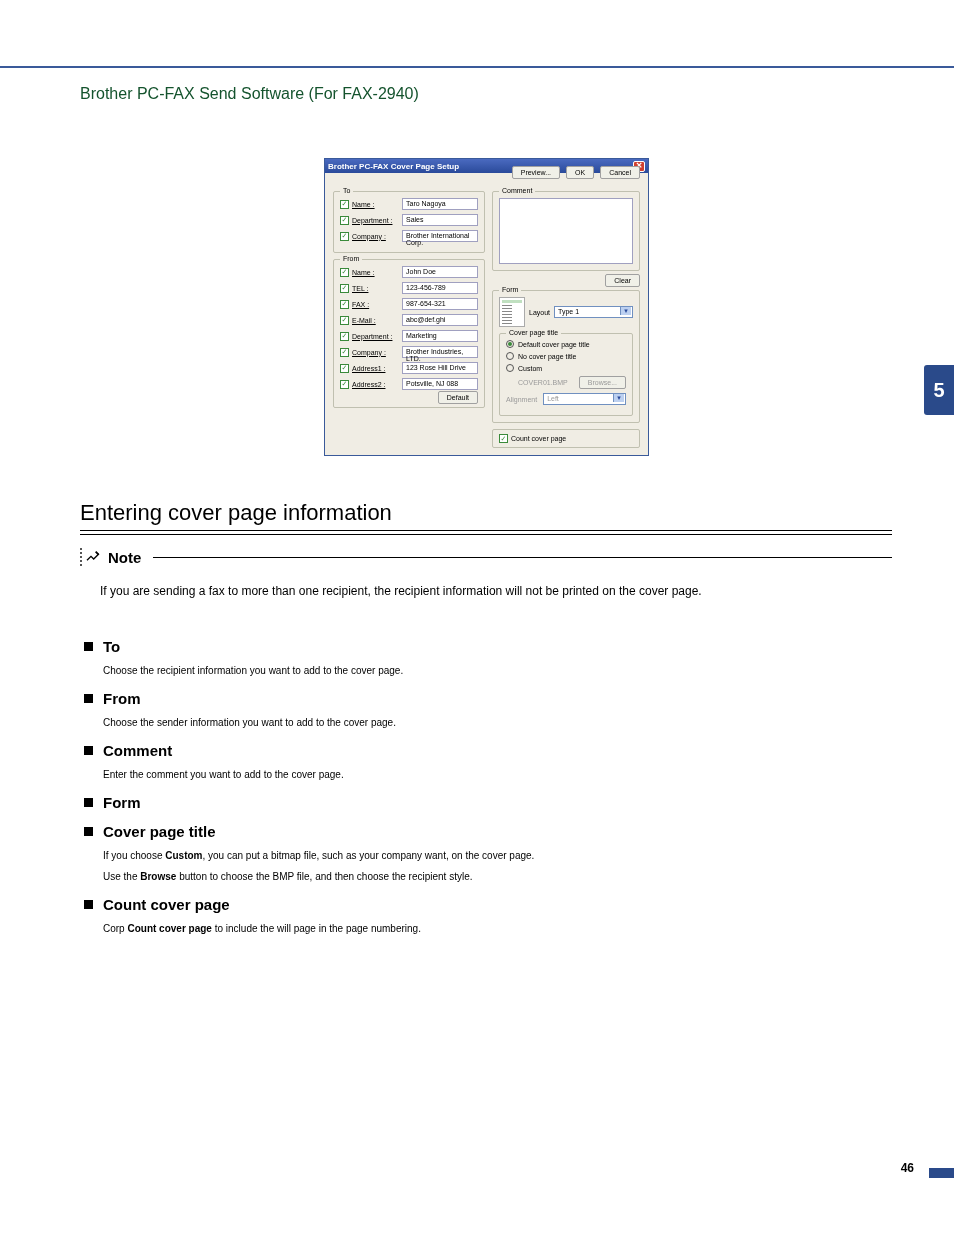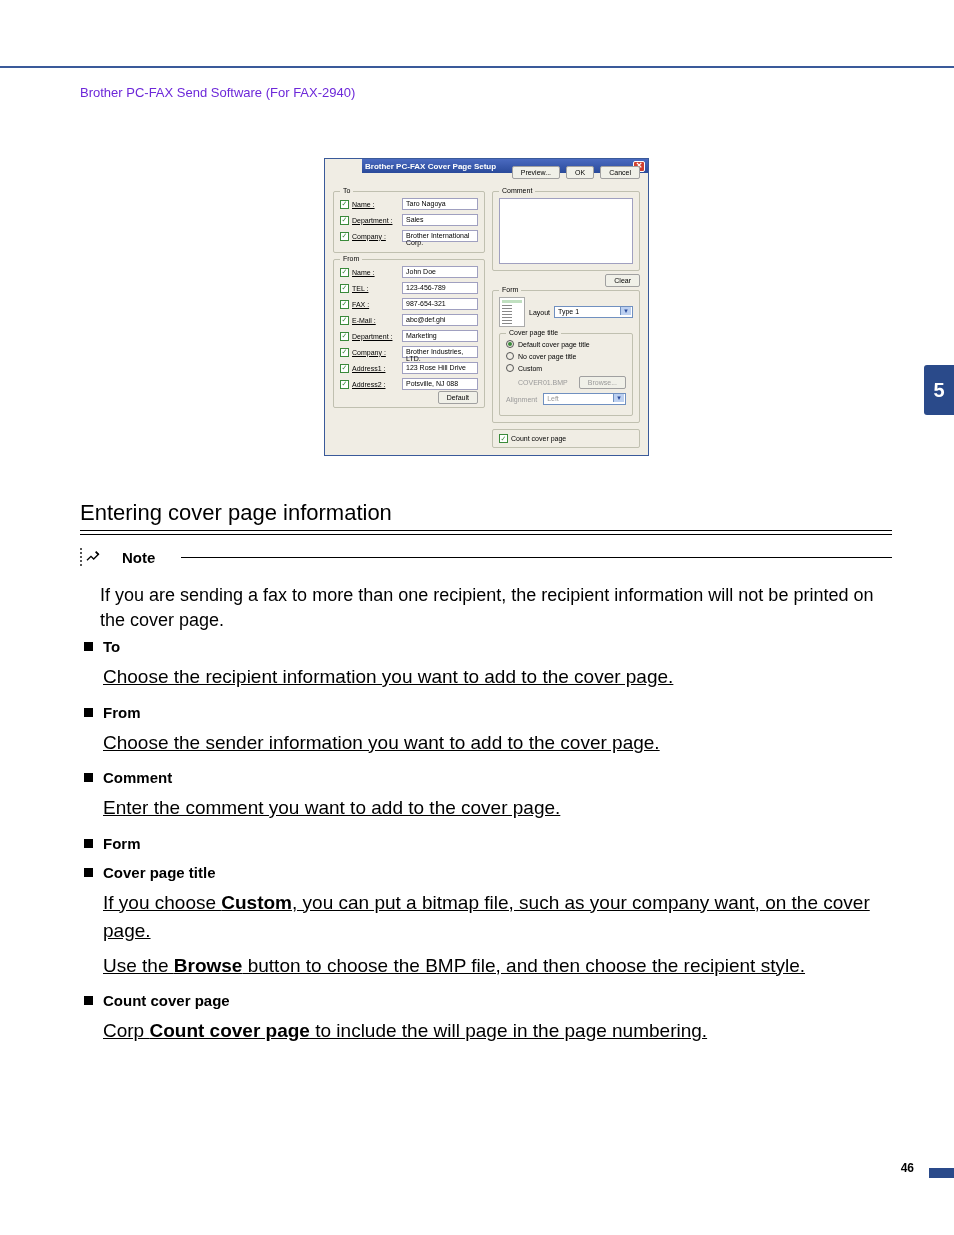--- a/index.html
+++ b/index.html
@@ -16,22 +16,22 @@
       top: 66px;
       left: 0;
       width: 100%;
       height: 2px;
       background: #3a5a9a;
     }
     .header-text {
       position: absolute;
       top: 85px;
       left: 80px;
-      font-size: 13px;
-      color: #6d28d9;
+      font-size: 16px;
+      color: #14532d;
     }
     .chapter-tab {
       position: absolute;
       right: 0;
       top: 365px;
       width: 30px;
       height: 50px;
       background: #2a4a8a;
       color: #fff;
       font-size: 20px;
@@ -71,21 +71,20 @@
     .dialog-title-bar {
       height: 14px;
       background: linear-gradient(#4a6ac0, #2a4a9a);
       color: #fff;
       display: flex;
       align-items: center;
       padding: 0 3px;
       font-size: 8px;
       font-weight: bold;
       justify-content: space-between;
-      margin-left: 37px;
     }
     .dialog-title-bar .close-btn {
       width: 12px;
       height: 11px;
       background: #d04030;
       border: 1px solid #fff;
       border-radius: 2px;
       color: #fff;
       display: flex;
       align-items: center;
@@ -155,35 +154,35 @@
     }
     .heading-rule2 {
       position:absolute; top: 534px; left:80px; right:62px; height:1px; background:#000;
     }
     .note-block {
       position: absolute;
       top: 548px;
       left: 80px;
       right: 62px;
     }
-    .note-header { display:flex; align-items:center; gap:20px; margin-bottom:2px;}
+    .note-header { display:flex; align-items:center; gap:6px; margin-bottom:2px;}
     .note-icon { width:22px; height:18px; border-left:2px dotted #555; padding-left:3px; display:flex; align-items:center;}
     .note-icon svg { width:16px; height:16px; }
     .note-label { font-weight:bold; font-size:15px; }
-    .note-text { font-size: 18px; margin-left: 20px; line-height:1.4;margin-top:17px;}
+    .note-text { font-size: 12px; margin-left: 20px; line-height:1.4;margin-top:17px;}
     .items {
       position: absolute;
       top: 638px;
       left: 80px;
       right: 62px;
     }
     .item { margin-bottom: 12px; }
     .item-head { display:flex; align-items:center; font-weight:bold; font-size:15px; margin-bottom:8px;}
     .sq-bullet { width:9px; height:9px; background:#000; margin-right:10px; margin-left:4px;}
-    .item-body { font-size: 19px; margin-left: 23px; line-height:1.5; margin-bottom: 6px; text-decoration: underline;}
+    .item-body { font-size: 10px; margin-left: 23px; line-height:1.5; margin-bottom: 6px;}
     .item-body b { font-weight:bold; }
   </style>
 </head>
 <body>
 
 <div class="top-rule"></div>
 <div class="header-text">Brother PC-FAX Send Software (For FAX-2940)</div>
 <div class="chapter-tab">5</div>
 <div class="page-number">46</div>
 <div class="bottom-accent"></div>

